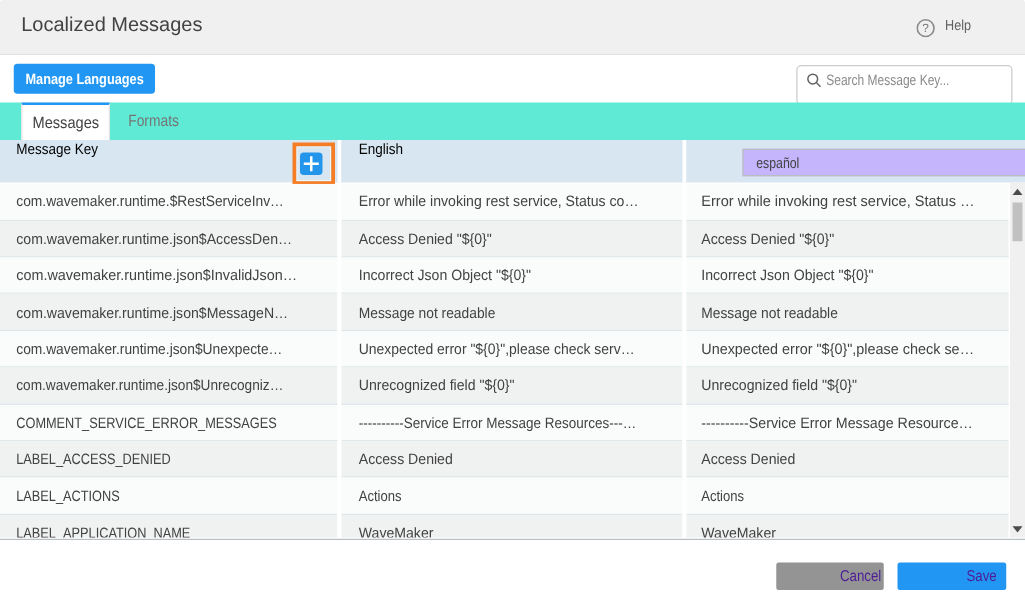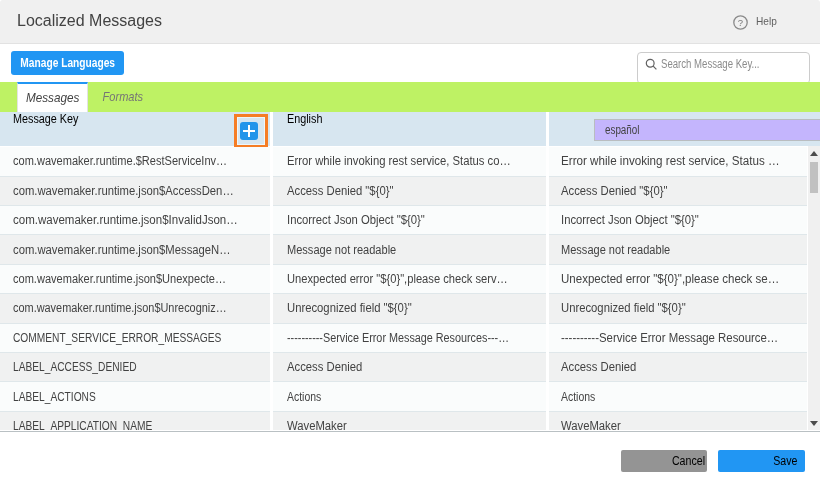--- a/index.html
+++ b/index.html
@@ -18,21 +18,21 @@
 
   
   #managebtn { position:absolute; left:11px; top:51px; width:113px; height:24px; background:#2196f3;
                border-radius:3px; color:#fff; font-size:12px; font-weight:bold; text-align:center;
                line-height:24px; }
   #searchbox { position:absolute; left:637px; top:52px; width:173px; height:32px; border:1px solid #ccc;
                border-radius:4px; background:#fff; }
   #searchtxt { position:absolute; left:23px; top:5px; font-size:12px; color:#8b8b8b; line-height:12px; }
 
   
-  #tabbar { position:absolute; left:0; top:82px; width:820px; height:30px; background:#bef264;font-style:italic; }
+  #tabbar { position:absolute; left:0; top:82px; width:820px; height:30px; background:#5eead4; }
   #tab1 { position:absolute; left:17px; top:0; width:71px; height:30px; background:#fff;
           border-top:2px solid #2196f3; border-left:1px solid #e3e3e3; border-right:1px solid #e3e3e3;
           color:#424242; font-size:13px; text-align:center; line-height:27px; }
   #tab2 { position:absolute; left:88px; top:0; width:70px; height:30px; color:#757575;
           font-size:13px; text-align:center; line-height:30px; }
 
   
   #grid { position:absolute; left:0; top:112px; width:820px; height:319px; background:#fff; }
   #ghead { position:absolute; left:0; top:0; width:820px; height:34.4px; background:#d7e6f0; }
   .hgap { position:absolute; top:0; height:34.4px; background:#fff; }
@@ -68,21 +68,21 @@
 
   
   #sel { position:absolute; left:563px; top:7.3px; width:242.5px; height:21.9px; background:#c4b5fd;
          border:1px solid #b9bdc0;margin-left:31px; }
   #sel .stxt { position:absolute; left:9.5px; top:4px; font-size:12px; color:#424242; line-height:13px; }
   #sel .sarr { position:absolute; right:3.5px; top:8px; width:0; height:0;
                border-left:4.5px solid transparent; border-right:4.5px solid transparent;
                border-top:5px solid #1d1d1d; }
 
   
-  .fbtn { position:absolute; top:450px; height:22px; border-radius:2px; color:#000000; font-size:12.5px;
+  .fbtn { position:absolute; top:450px; height:22px; border-radius:2px; color:#4c1d95; font-size:12.5px;
           text-align:center; line-height:22px;padding-left:48px; }
   #cancel { left:621px; width:86px; background:#949494; }
   #save { left:718px; width:87px; background:#2196f3; }
 </style>
 </head>
 <body>
 <div id="dlg">
   <div id="titlebar">
     <div id="title">Localized Messages</div>
     <svg id="helpico" width="15" height="15" viewBox="0 0 15 15">

